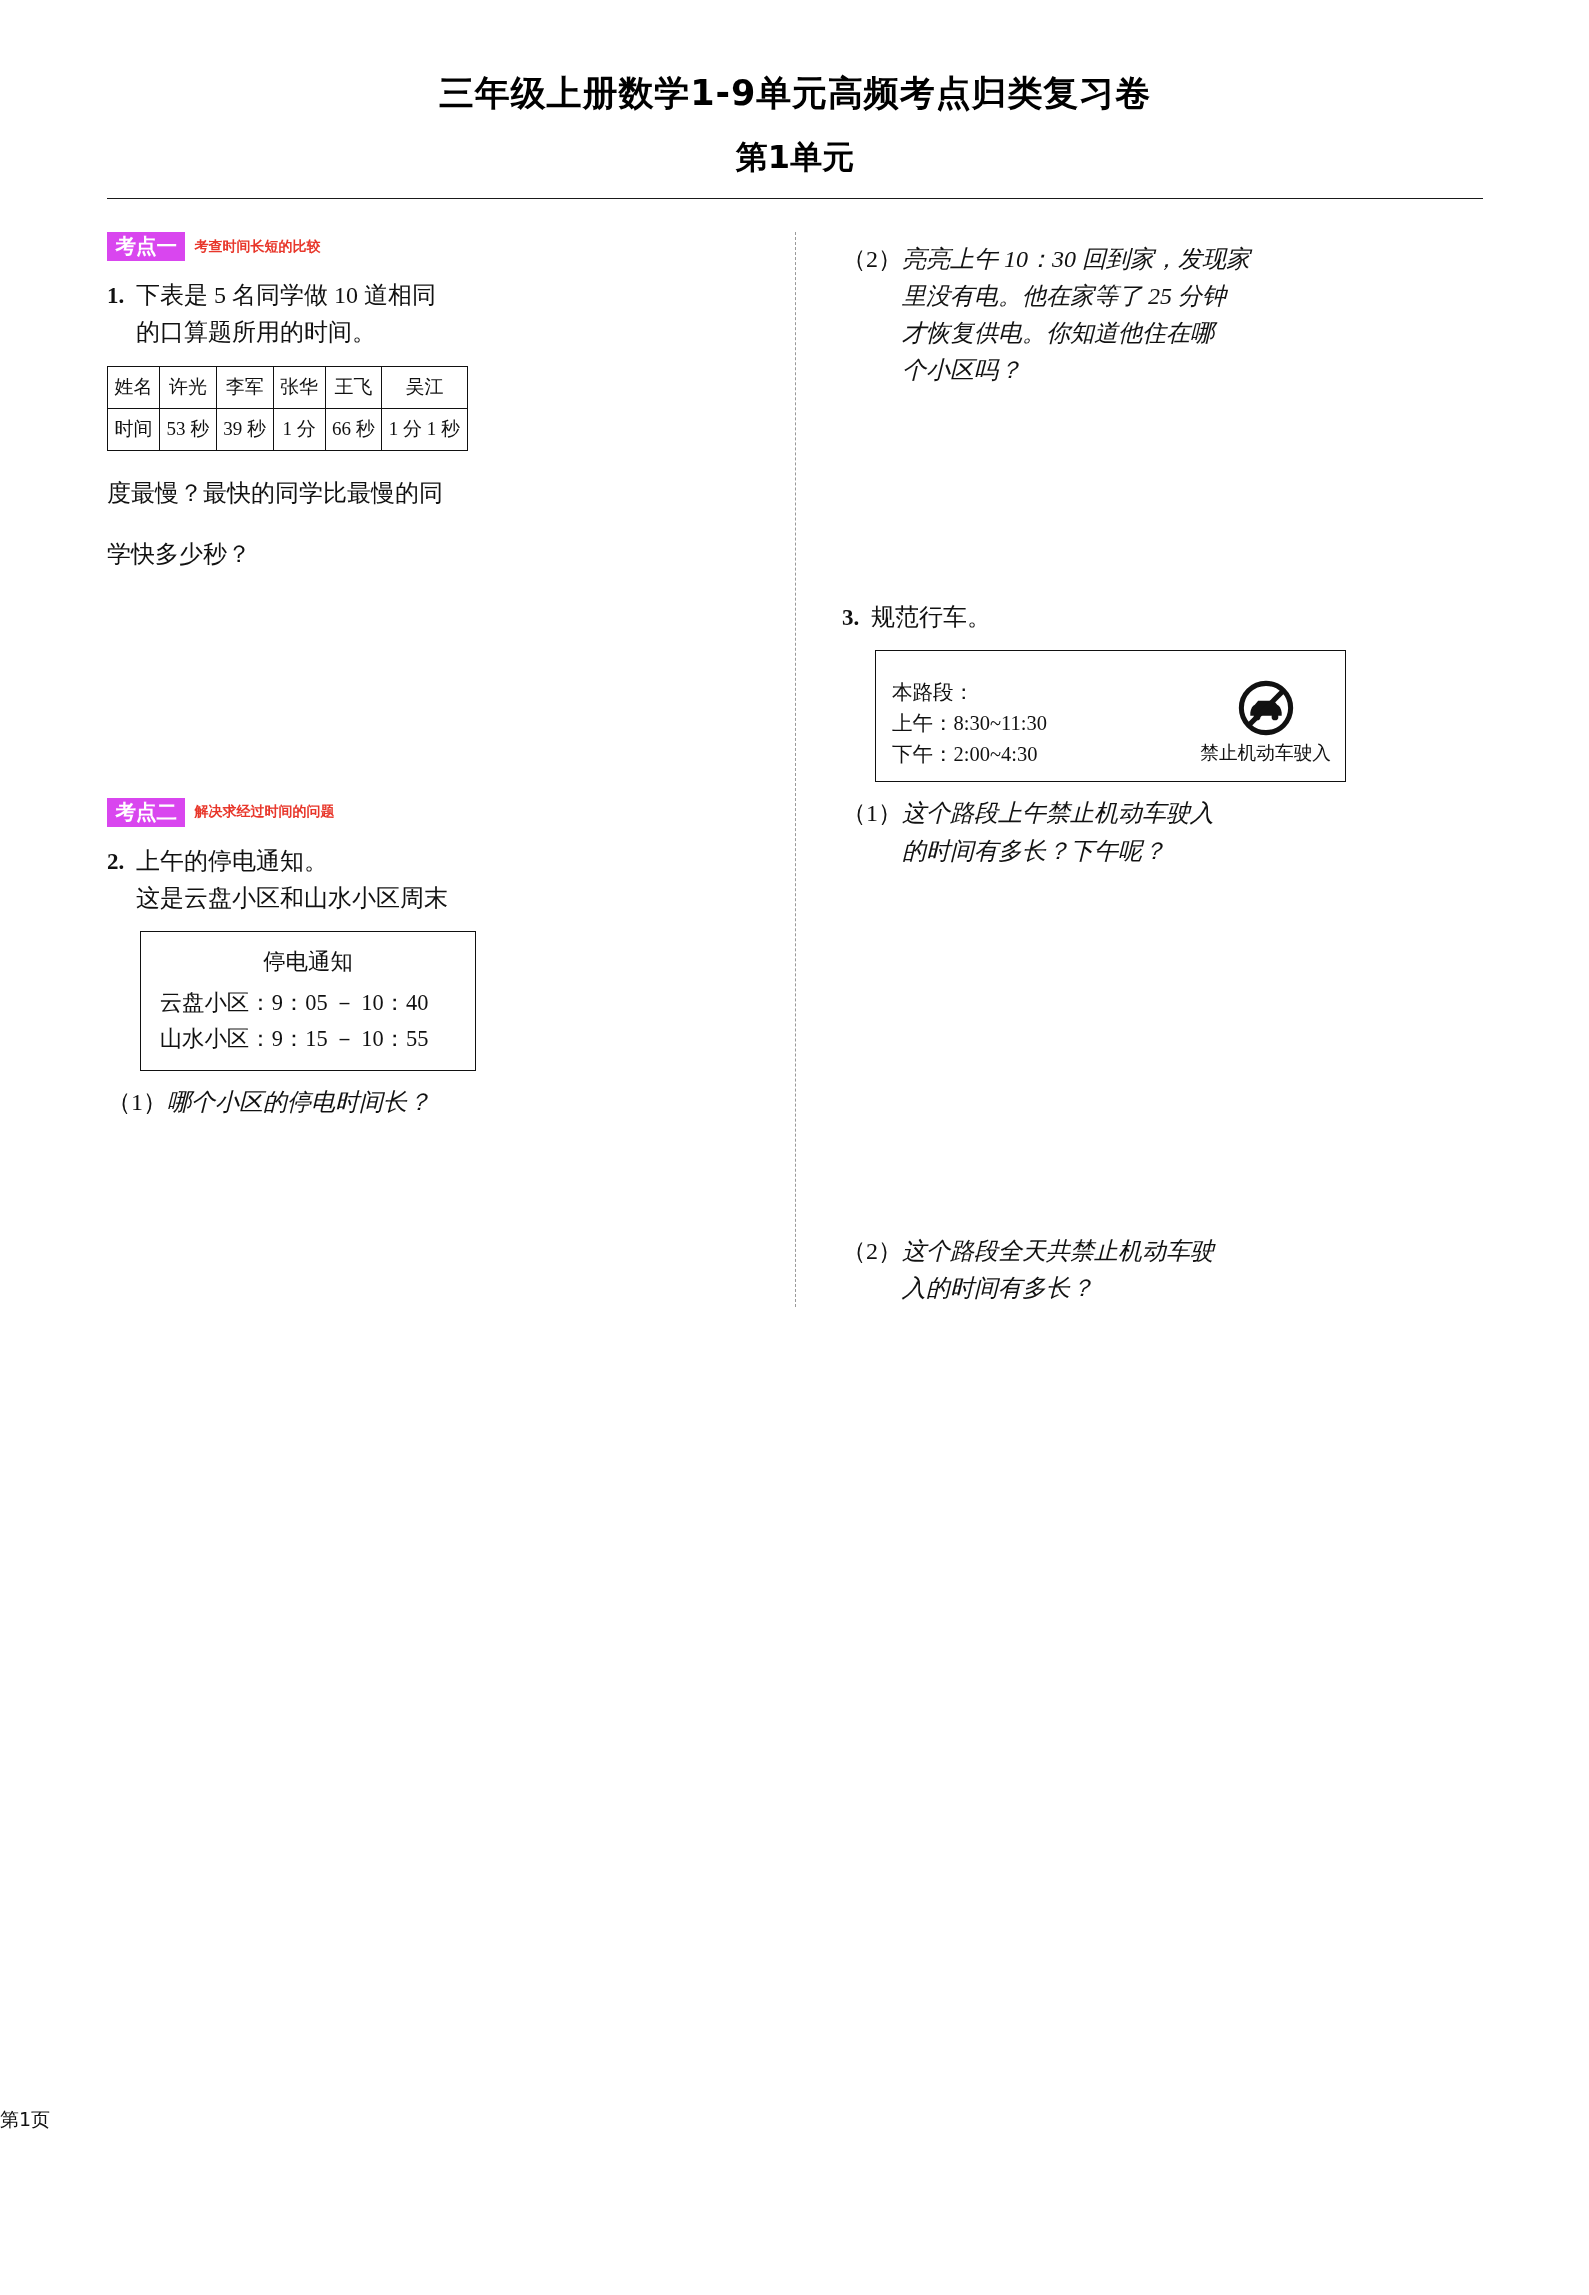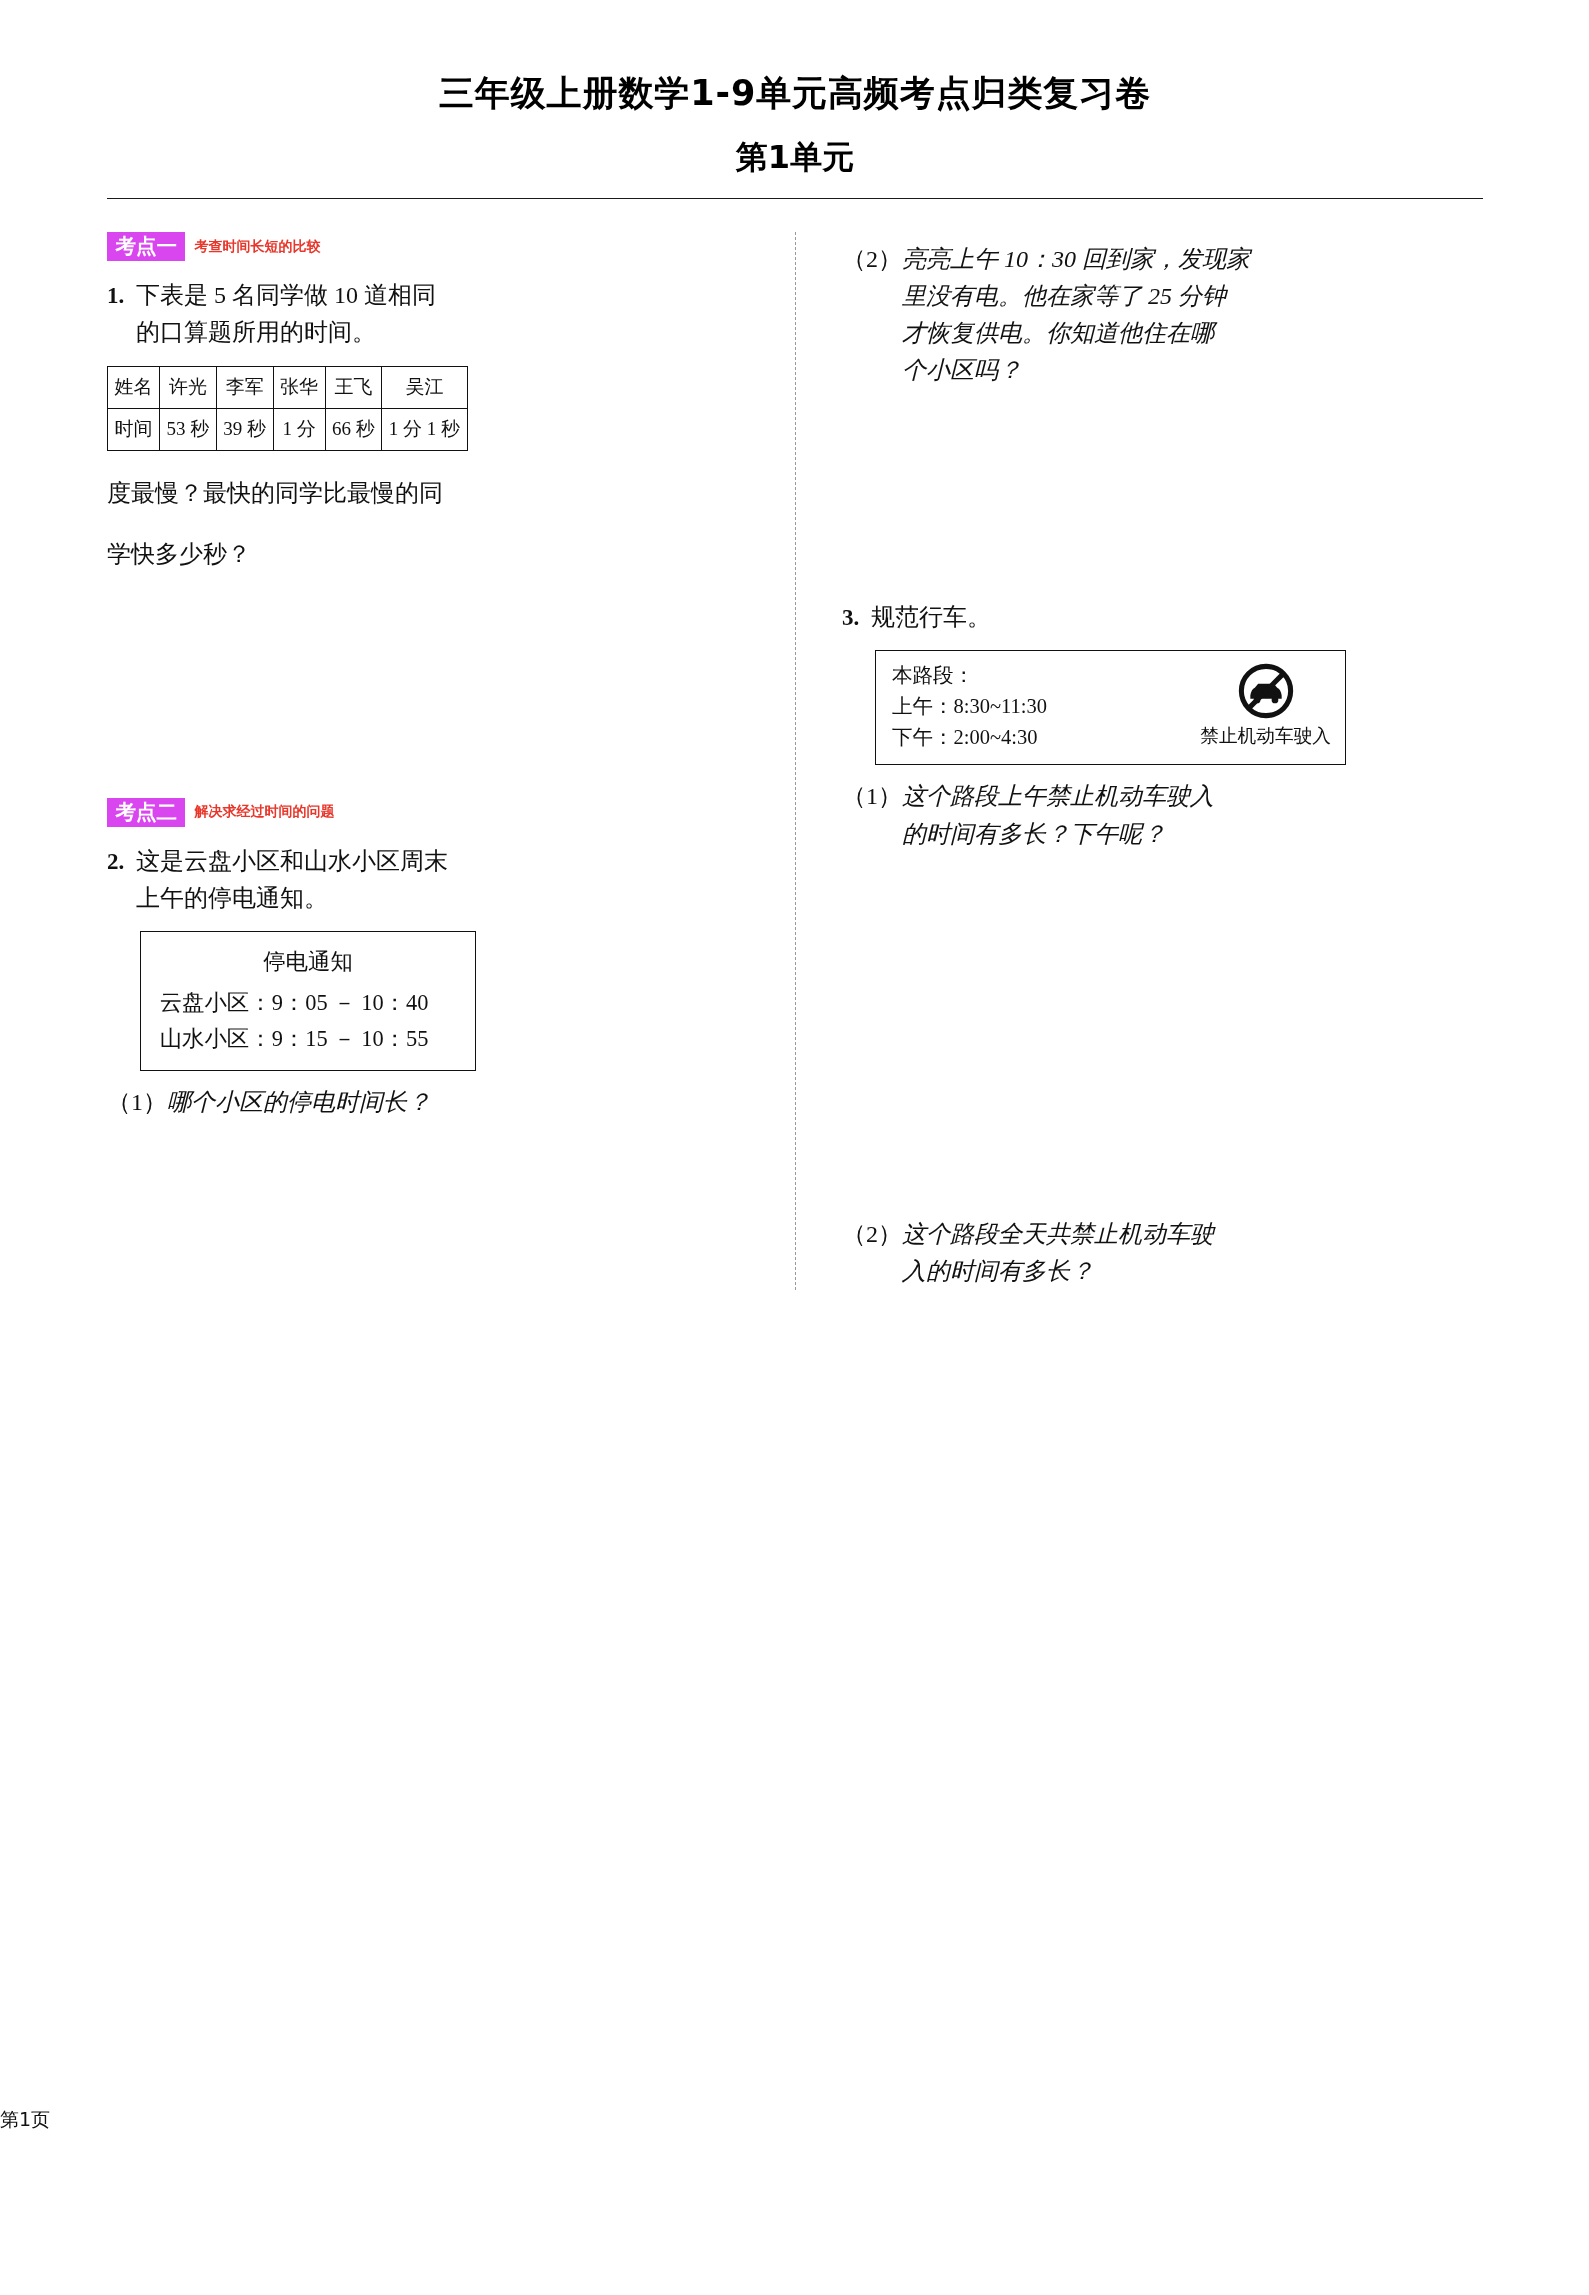--- a/index.html
+++ b/index.html
@@ -129,21 +129,21 @@
     font-size: 22.4px;
     line-height: 1.6;
   }
   .notice-title {
     text-align: center;
     margin-bottom: 4.7px;
   }
   .sign-box {
     border: 1.4px solid #111;
     margin: 14px 0 13px 33px;
-    padding: 9px 14px 12px 16px;
+    padding: 26px 14px 12px 16px;
     width: 471px;
     box-sizing: border-box;
     display: flex;
     align-items: center;
     font-size: 20.5px;
     line-height: 1.5;
   }
   .sign-lines { flex: 1; }
   .sign-right {
     flex: none;
@@ -230,22 +230,22 @@
       <div class="gap-lg"></div>
 
       <div class="kaodian-row">
         <span class="kaodian-tag">考点二</span>
         <span class="kaodian-text">解决求经过时间的问题</span>
       </div>
 
       <div class="q">
         <div class="q-num">2.</div>
         <div class="q-body">
+          <p>上午的停电通知。</p>
           <p>这是云盘小区和山水小区周末</p>
-          <p>上午的停电通知。</p>
         </div>
       </div>
 
       <div class="notice-box">
         <div class="notice-title">停电通知</div>
         <div>云盘小区：9：05 － 10：40</div>
         <div>山水小区：9：15 － 10：55</div>
       </div>
 
       <div class="sub-q">

